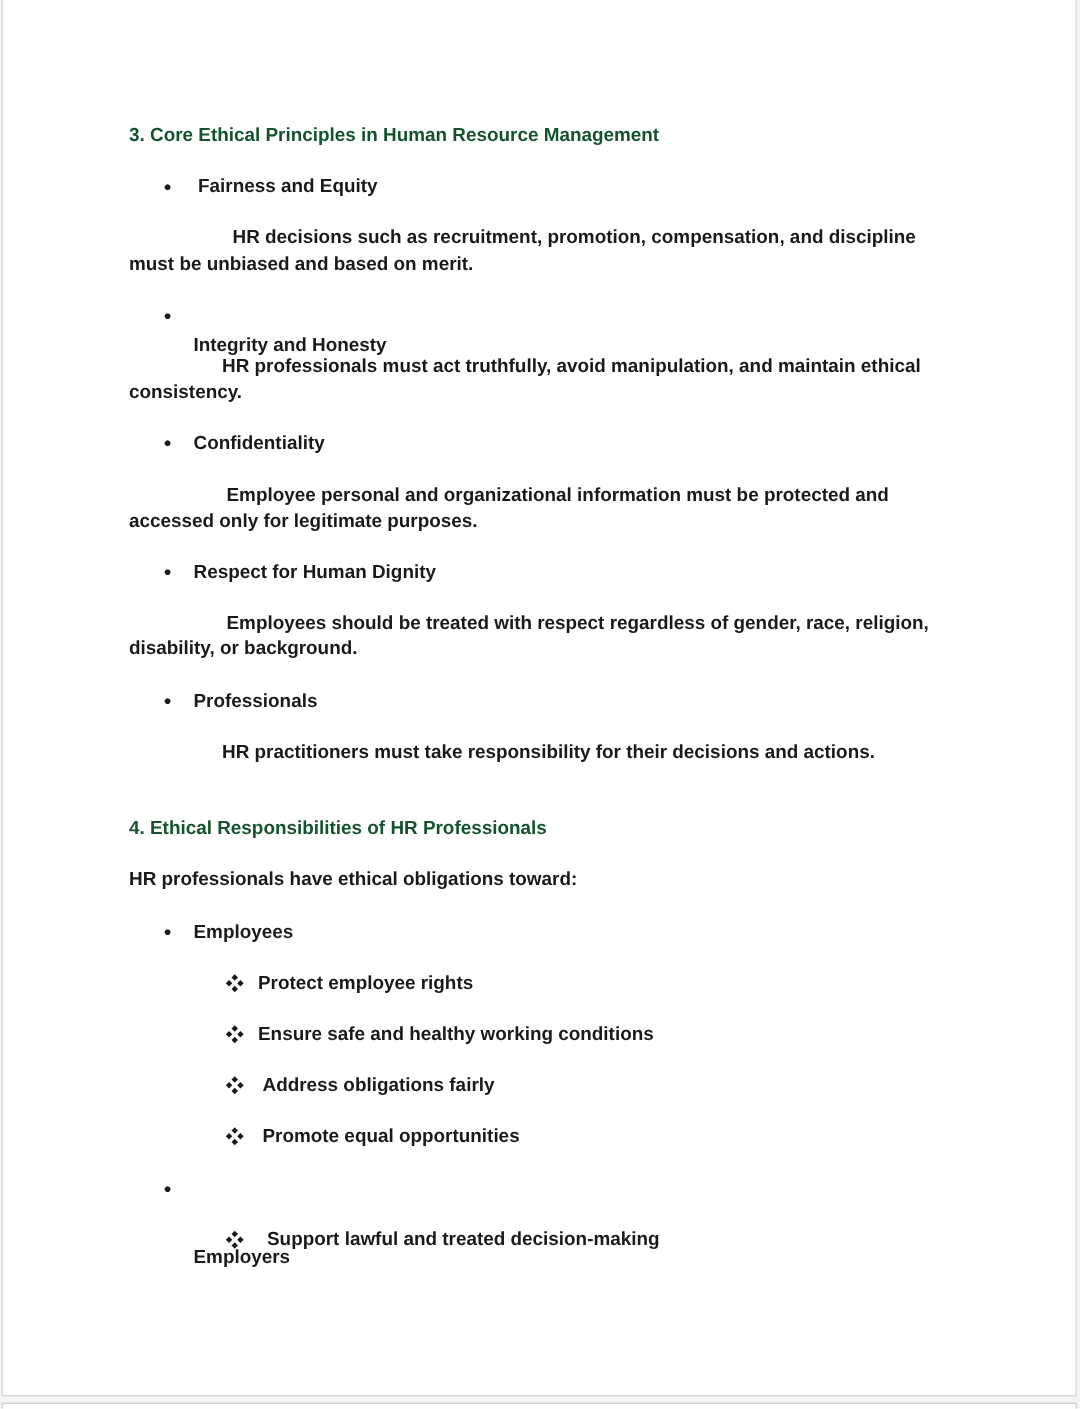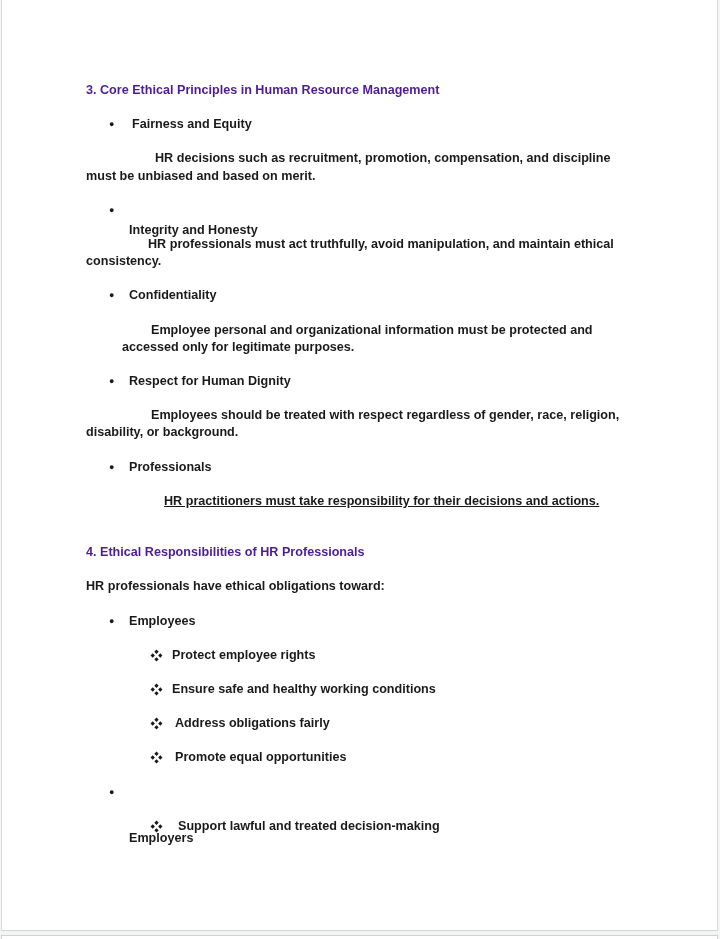--- a/index.html
+++ b/index.html
@@ -47,21 +47,21 @@
       font-weight: bold;
       font-size: 12.6px;
       color: #1a1a1a;
     }
     .line {
       position: absolute;
       white-space: nowrap;
       line-height: 16px;
     }
     .heading {
-      color: #4c1d95;
+      color: #14532d;
     }
     .bullet {
       position: absolute;
       font-size: 12px;
       line-height: 16px;
       font-weight: normal;
       color: #1a1a1a;
     }
     .diamond {
       position: absolute;
@@ -84,30 +84,30 @@
       <div class="line" style="left:84px; top:170px;">must be unbiased and based on merit.</div>
 
       <span class="bullet" style="left:107px; top:204px; font-size:9px;">●</span>
       <div class="line" style="left:127px; top:204px;margin-top:20px;">Integrity and Honesty</div>
       <div class="line" style="left:146px; top:238px;">HR professionals must act truthfully, avoid manipulation, and maintain ethical</div>
       <div class="line" style="left:84px; top:255px;">consistency.</div>
 
       <span class="bullet" style="left:107px; top:289px; font-size:9px;">●</span>
       <div class="line" style="left:127px; top:289px;">Confidentiality</div>
       <div class="line" style="left:149px; top:324px;">Employee personal and organizational information must be protected and</div>
-      <div class="line" style="left:84px; top:341px;margin-left:36px;">accessed only for legitimate purposes.</div>
+      <div class="line" style="left:84px; top:341px;">accessed only for legitimate purposes.</div>
 
       <span class="bullet" style="left:107px; top:375px; font-size:9px;">●</span>
       <div class="line" style="left:127px; top:375px;">Respect for Human Dignity</div>
       <div class="line" style="left:149px; top:409px;">Employees should be treated with respect regardless of gender, race, religion,</div>
       <div class="line" style="left:84px; top:426px;">disability, or background.</div>
 
       <span class="bullet" style="left:107px; top:461px; font-size:9px;">●</span>
       <div class="line" style="left:127px; top:461px;">Professionals</div>
-      <div class="line" style="left:162px; top:495px;text-decoration:underline;">HR practitioners must take responsibility for their decisions and actions.</div>
+      <div class="line" style="left:146px; top:495px;">HR practitioners must take responsibility for their decisions and actions.</div>
 
       <div class="line heading" style="left:84px; top:546px;">4. Ethical Responsibilities of HR Professionals</div>
       <div class="line" style="left:84px; top:580px;">HR professionals have ethical obligations toward:</div>
 
       <span class="bullet" style="left:107px; top:615px; font-size:9px;">●</span>
       <div class="line" style="left:127px; top:615px;">Employees</div>
 
       <svg class="diamond" style="left:148px; top:651px;" viewBox="0 0 12 12">
         <g fill="#1a1a1a">
             <path d="M6 0.5 L8 2.5 L6 4.5 L4 2.5Z"></path>

